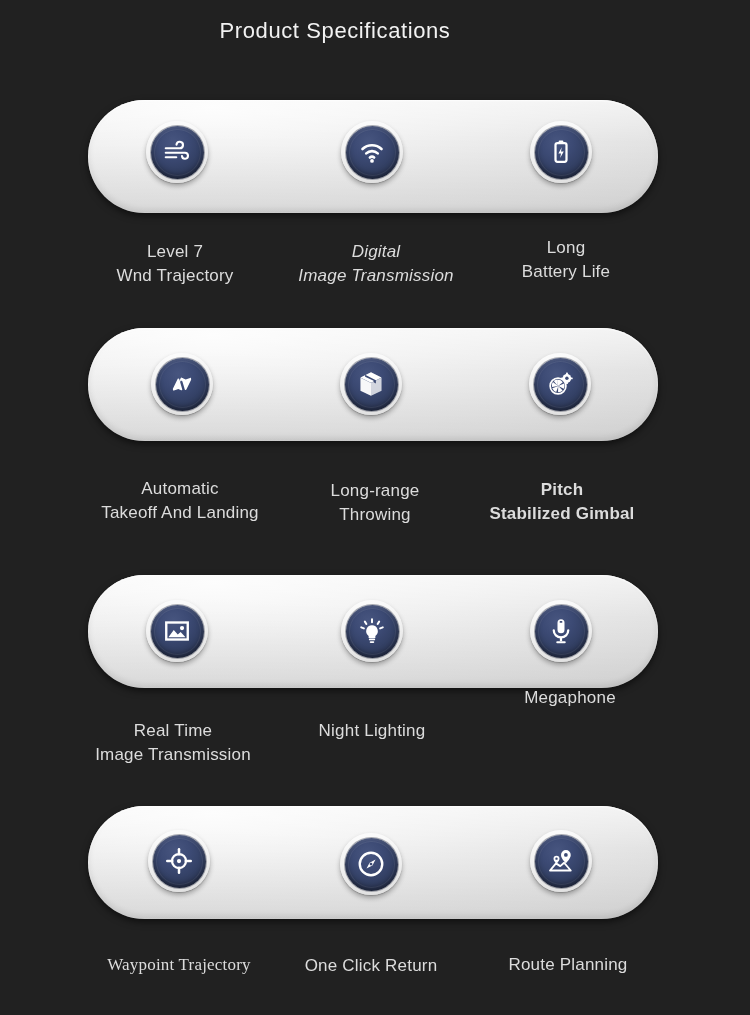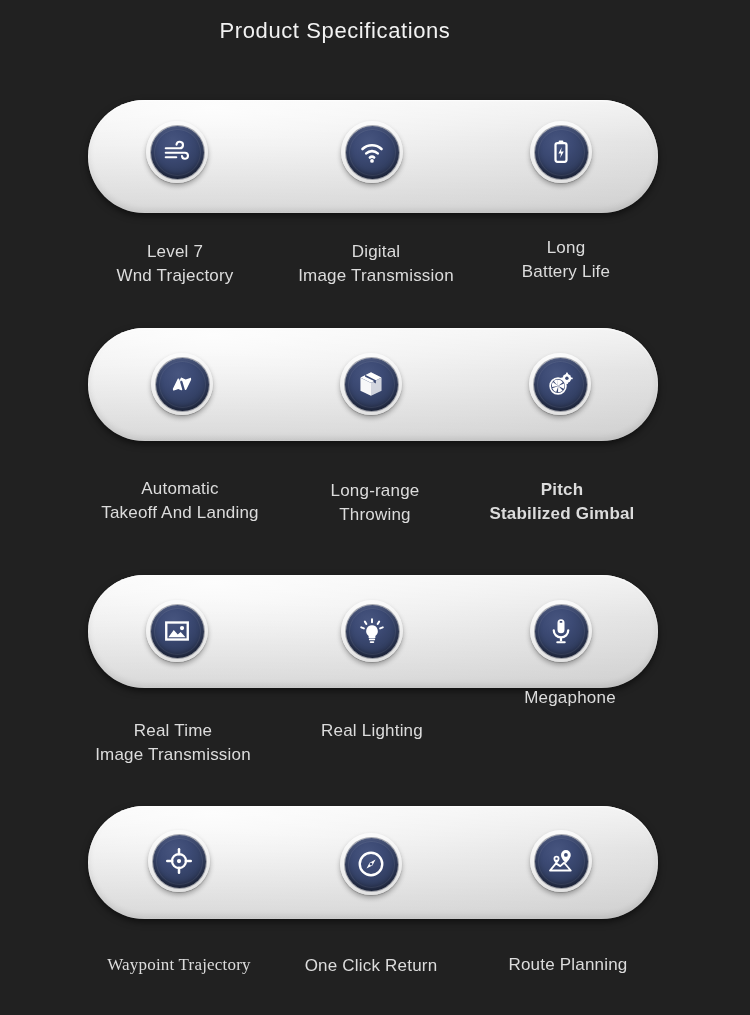--- a/index.html
+++ b/index.html
@@ -107,21 +107,21 @@
         <path d="M12.6 8.1 9.9 13.1h2.1l-.7 3.6 2.9-5.1h-2.2z" fill="#fff"></path>
       </svg>
     </div>
   </div>
 
   <div class="labels">
     <div class="lbl" style="left:175px;top:240px;">
       <span>Level 7</span>
       <span>Wnd Trajectory</span>
     </div>
-    <div class="lbl" style="left:376px;top:240px;">
+    <div class="lbl" style="left:376px;top:240px;font-style:italic;">
       <span>Digital</span>
       <span>Image Transmission</span>
     </div>
     <div class="lbl" style="left:566px;top:236px;">
       <span>Long</span>
       <span>Battery Life</span>
     </div>
   </div>
 </div>
 
@@ -233,21 +233,21 @@
       </svg>
     </div>
   </div>
 
   <div class="labels">
     <div class="lbl" style="left:173px;top:719px;">
       <span>Real Time</span>
       <span>Image Transmission</span>
     </div>
     <div class="lbl" style="left:372px;top:719px;">
-      <span>Real Lighting</span>
+      <span>Night Lighting</span>
     </div>
     <div class="lbl" style="left:570px;top:686px;">
       <span>Megaphone</span>
     </div>
   </div>
 </div>
 
 <div class="group">
   <div class="pill" style="top:806px;"></div>
 

